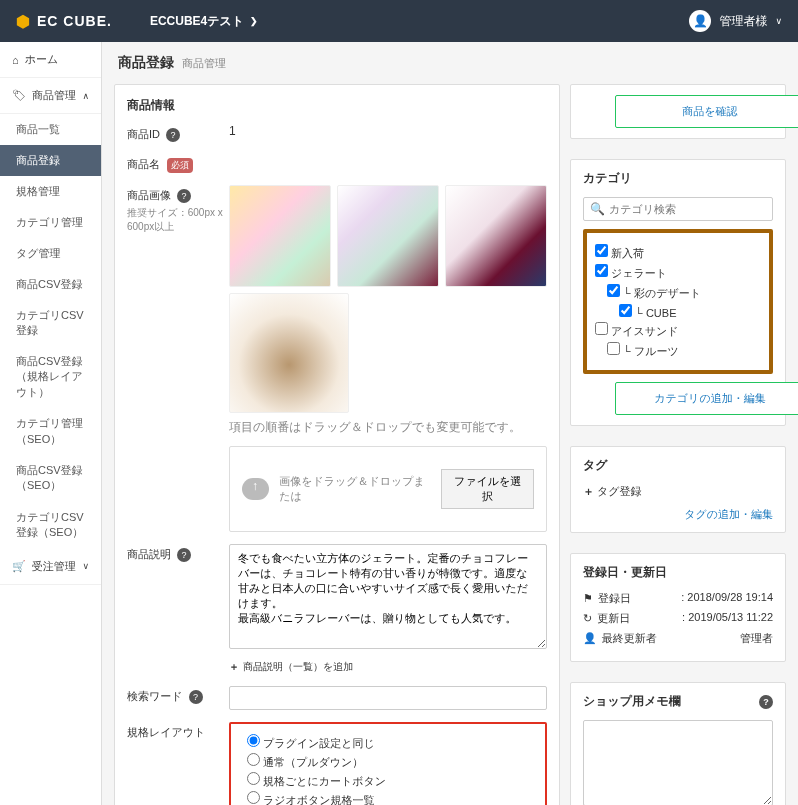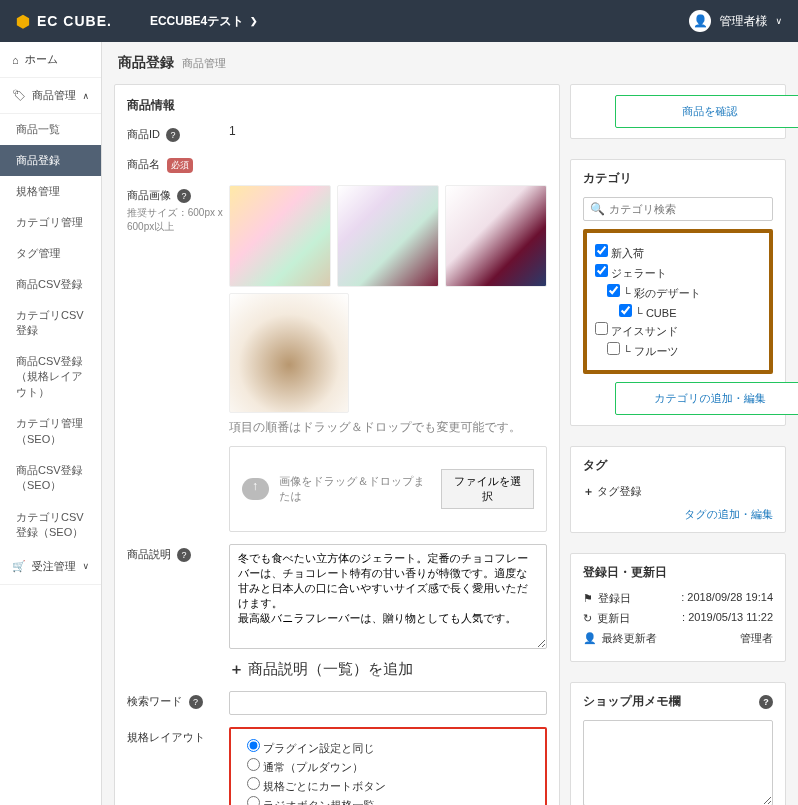--- a/index.html
+++ b/index.html
@@ -37,21 +37,21 @@
 input.text { width: 100%; padding: 5px 8px; border: 1px solid #ccc; border-radius: 2px; font-size: 11px; }
 textarea { width: 100%; padding: 6px 8px; border: 1px solid #ccc; border-radius: 2px; font-size: 11px; resize: vertical; }
 .thumbs { display: flex; gap: 6px; margin-bottom: 6px; }
 .thumb { width: 102px; height: 102px; background: linear-gradient(135deg,#ffe9a8,#ffd0e0 40%,#c5f0d6 70%,#d9cbb0); border: 1px solid #eee; border-radius: 2px; position: relative; overflow: hidden; }
 .thumb2 { width: 120px; height: 120px; background: radial-gradient(circle at 50% 60%, #b8976f 0%, #f4eadd 55%, #fff 100%); border:1px solid #eee; border-radius:2px; }
 .hint { font-size: 12px; color: #888; margin: 6px 0 10px; }
 .dropzone { border: 1px solid #ddd; border-radius: 2px; padding: 22px 12px; display: flex; align-items: center; justify-content: center; gap: 10px; color: #888; font-size: 11px; }
 .dropzone .cloud { width: 30px; height: 22px; background: #bbb; border-radius: 12px; position: relative; }
 .dropzone .cloud::after { content: "↑"; position: absolute; top: 1px; left: 10px; color: #fff; font-size: 12px; }
 .file-btn { background: #f3f3f3; border: 1px solid #ccc; padding: 4px 10px; font-size: 11px; cursor: pointer; }
-.add-link { font-size: 15px; margin-top: 8px; cursor: pointer; }
+.add-link { font-size: 10px; margin-top: 8px; cursor: pointer; }
 .add-link .plus { font-weight: bold; margin-right: 4px; }
 .radio-box { border: 2px solid #e03020; padding: 8px 16px; border-radius: 2px; }
 .radio-row label { display: block; font-size: 11px; margin: 2px 0; cursor: pointer; }
 .btn-outline { display: block; width: 100%; text-align: center; padding: 8px; border: 1px solid #22c55e; color: #1f7bbf; background: #fff; border-radius: 2px; font-size: 11px; cursor: pointer; margin-left: 32px; }
 .cat-search { display: flex; align-items: center; border: 1px solid #ccc; border-radius: 2px; padding: 0 6px; margin-bottom: 8px; }
 .cat-search input { border: none; outline: none; flex: 1; padding: 5px 4px; font-size: 11px; }
 .cat-list { border: 4px solid #a16207; border-radius: 2px; padding: 8px; font-size: 11px; max-height: 150px; overflow-y: auto; }
 .cat-list label { display: block; margin: 3px 0; cursor: pointer; }
 .cat-list .indent1 { padding-left: 12px; }
 .cat-list .indent2 { padding-left: 24px; }

